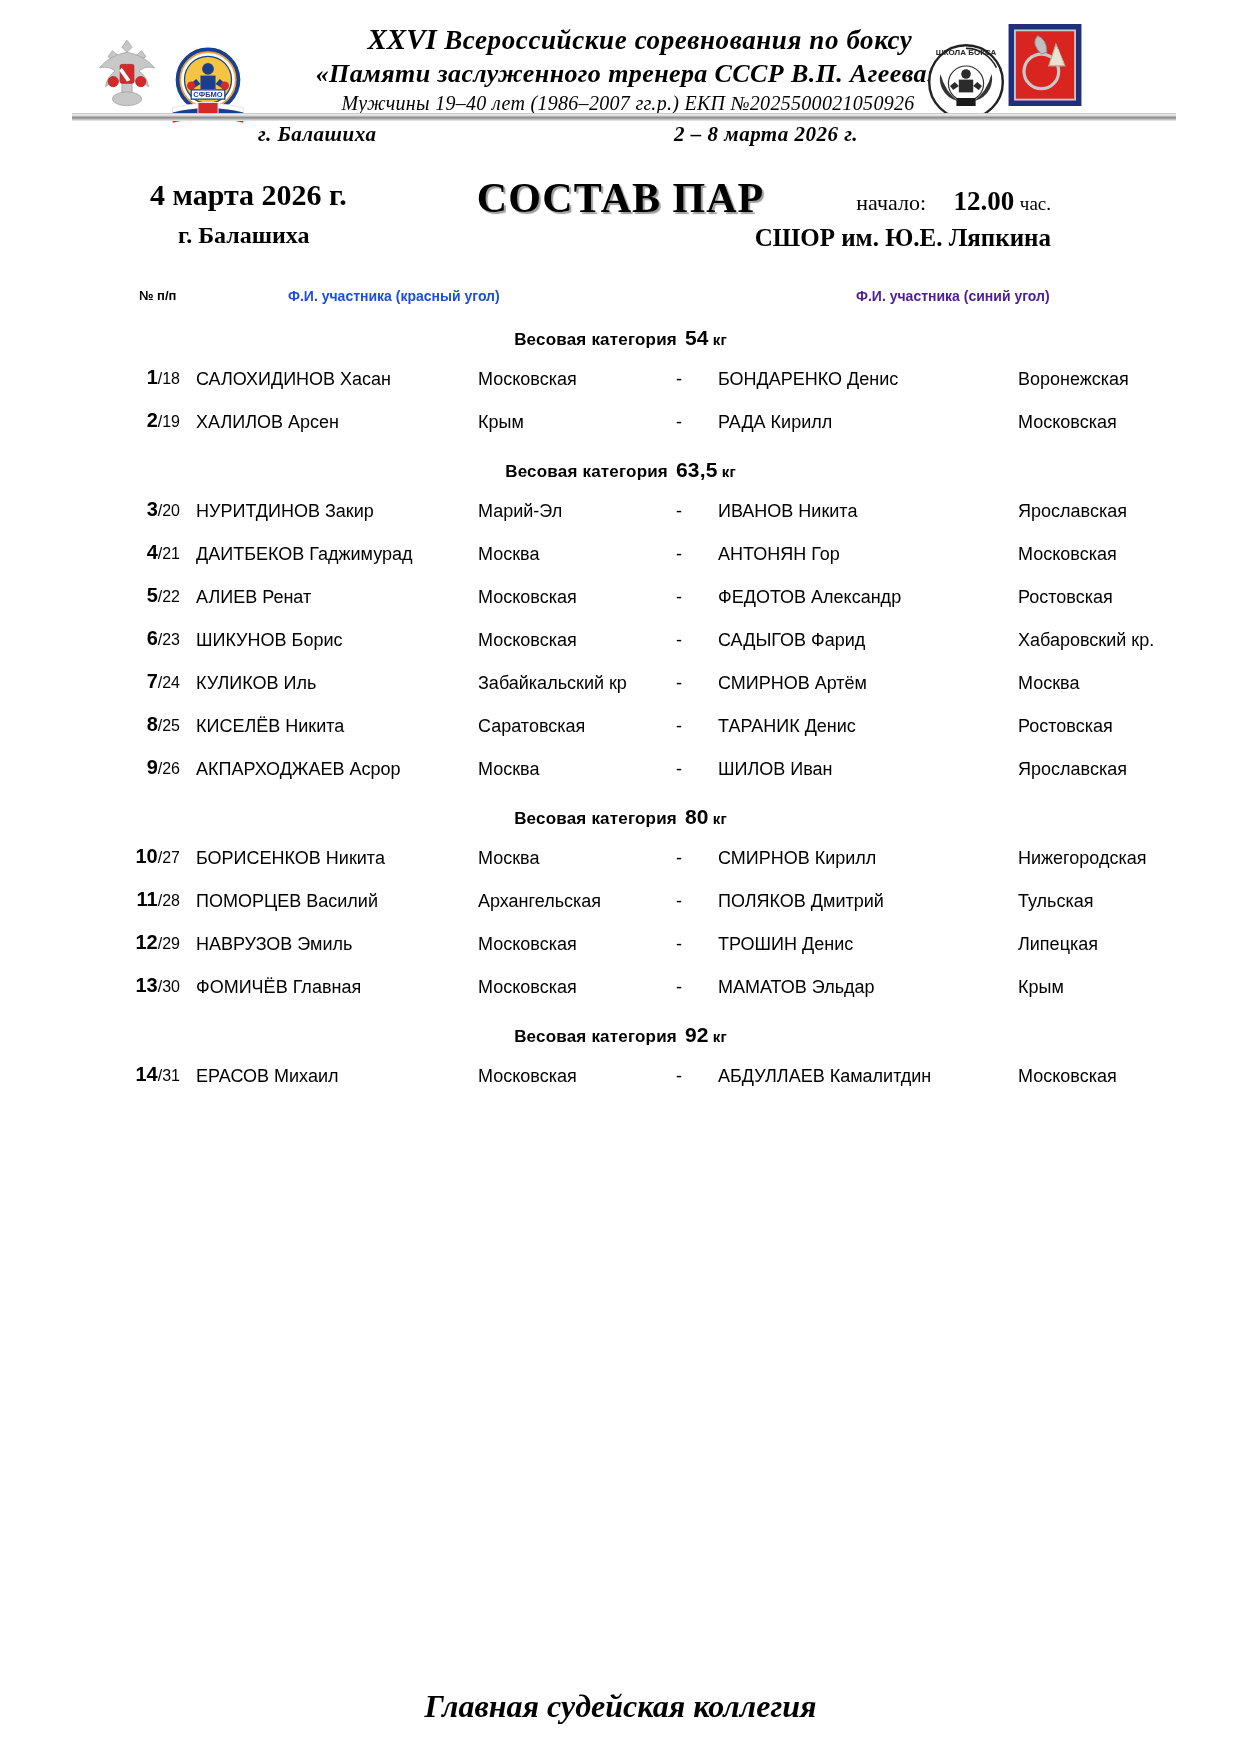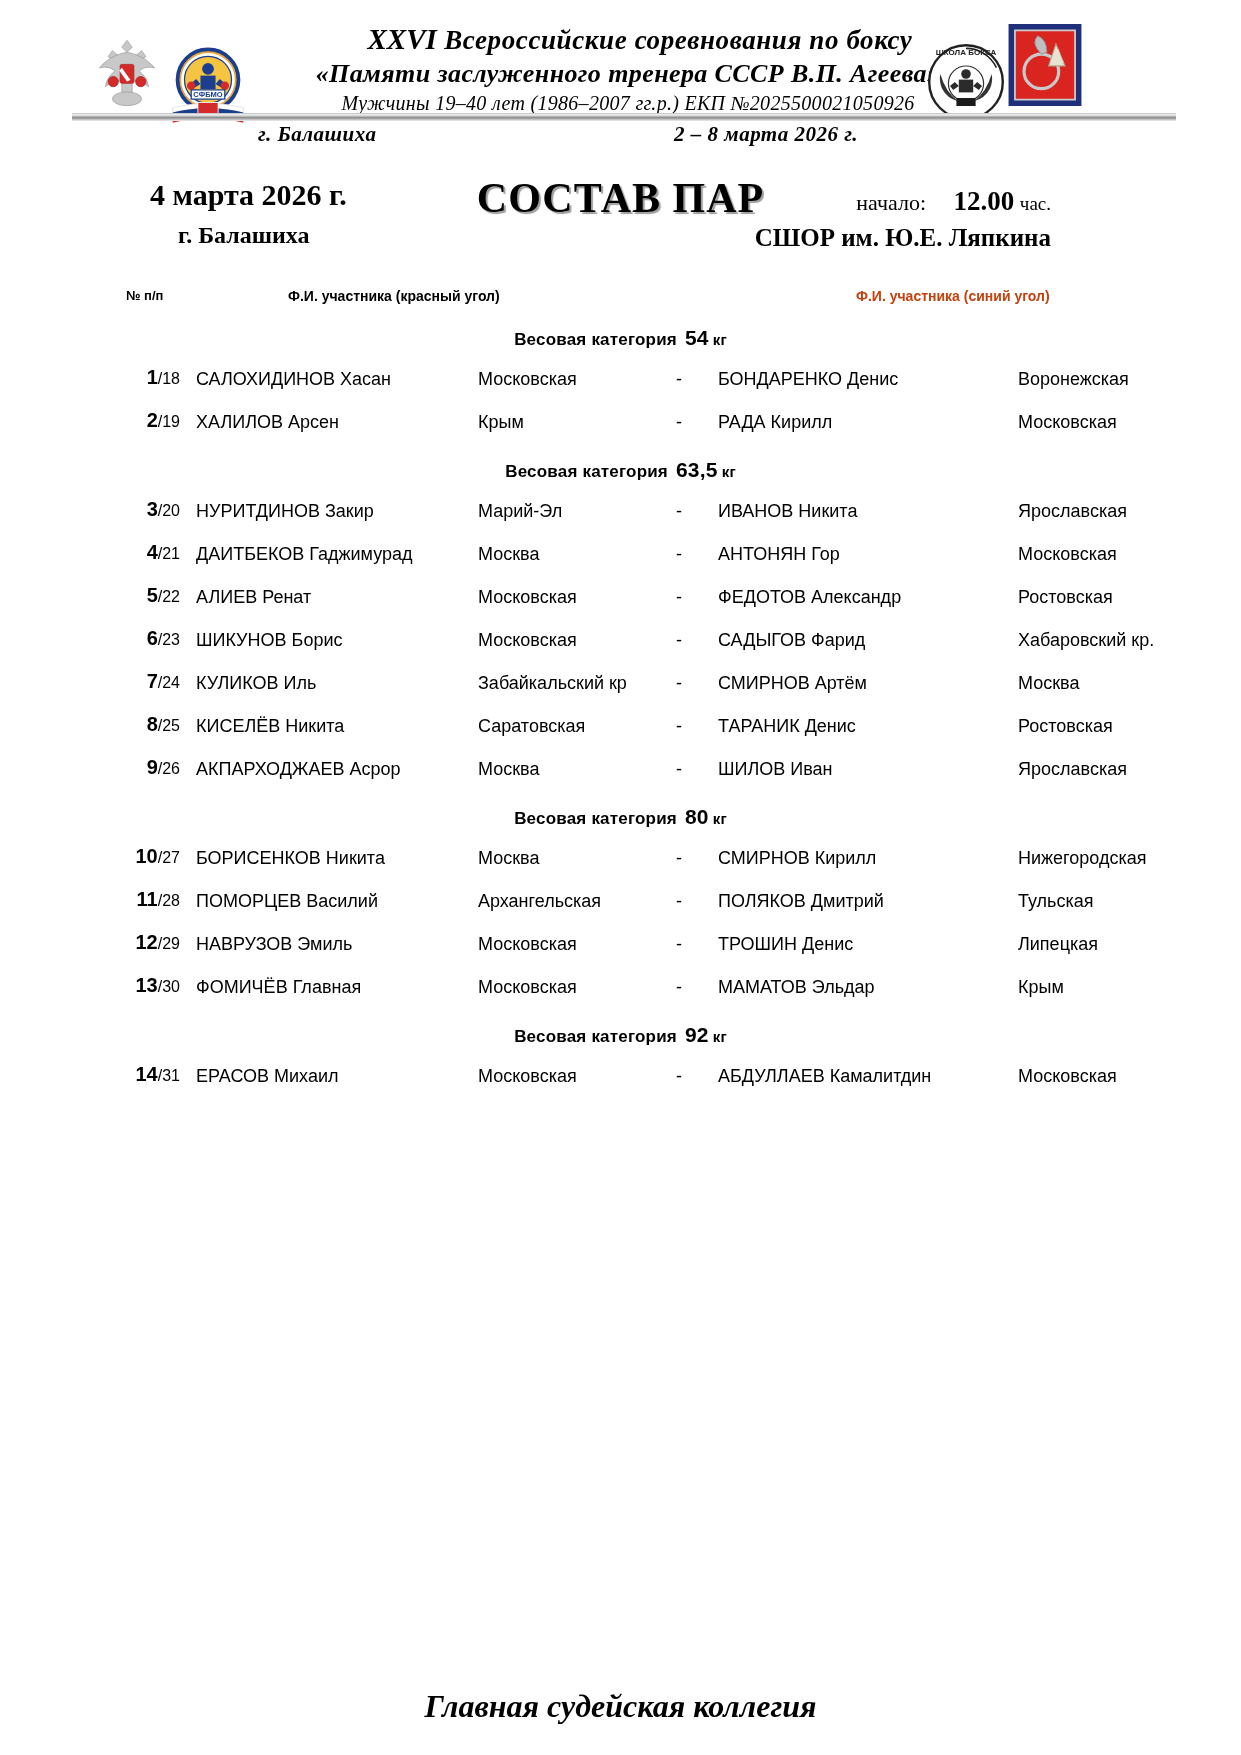--- a/index.html
+++ b/index.html
@@ -180,40 +180,40 @@
     left: 0;
     top: 288px;
     width: 1241px;
   }
   .colheads {
     position: relative;
     height: 26px;
   }
   .ch-num {
     position: absolute;
-    left: 126px;
+    left: 139px;
     top: 0;
     font-size: 13px;
     font-weight: bold;
   }
   .ch-red {
     position: absolute;
     left: 288px;
     top: 0;
     font-size: 14px;
     font-weight: bold;
-    color: #000000;
+    color: #1d4ed8;
   }
   .ch-blue {
     position: absolute;
     left: 856px;
     top: 0;
     font-size: 14px;
     font-weight: bold;
-    color: #c2410c;
+    color: #4c1d95;
   }
 
   .weight-head {
     text-align: center;
     font-size: 18px;
     font-weight: bold;
     padding-top: 12px;
     padding-bottom: 10px;
     letter-spacing: 0.2px;
   }

